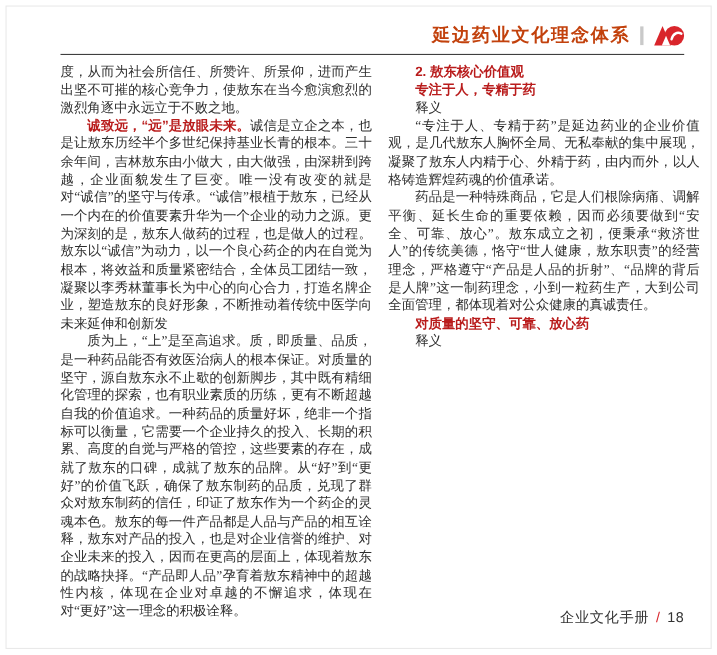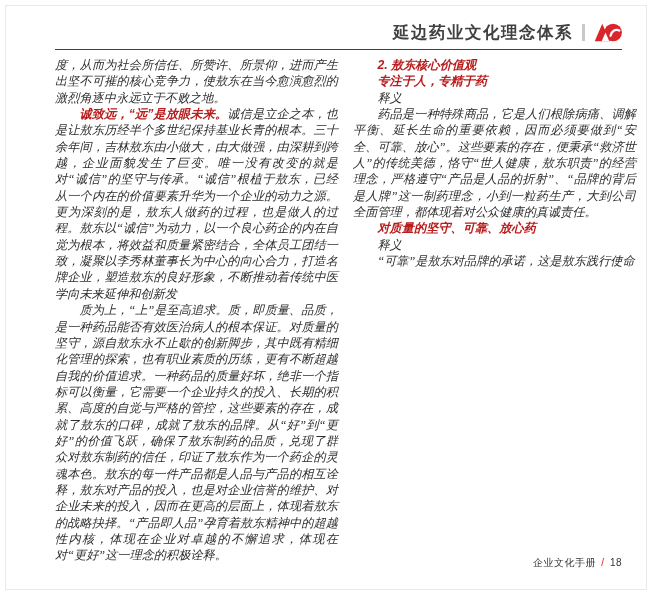--- a/index.html
+++ b/index.html
@@ -13,45 +13,45 @@
     position: absolute; inset: 5px;
     border: 1px solid #e9e9e9; pointer-events: none;
   }
   .header { position: absolute; left: 55px; right: 30px; top: 23px; }
   .header-row {
     display: flex; justify-content: flex-end; align-items: center;
     gap: 9px; padding-bottom: 7px;
     border-bottom: 1.5px solid var(--rule, #3f3f3f);
   }
   .title {
-    font-size: 16.5px; font-weight: 700; color: #404040;
+    font-size: 16.5px; font-weight: 700; color: #c2410c;
     font-family: "Liberation Sans", "DejaVu Sans", sans-serif;
     letter-spacing: 1.5px; line-height: 1;
   }
   .sep { width: 3px; height: 17px; background: #c9c9c9; }
   .logo { display: flex; align-items: center; color: var(--accent-red, #d9252b); }
   .logo svg { display: block; }
   .columns {
     position: absolute; left: 55px; right: 16px; top: 57px;
-    display: flex; gap: 15px; font-style: italic;
+    display: flex; gap: 15px;
   }
   .col {
     flex: 1; min-width: 0;
     font-size: 12.2px; line-height: 16.35px;
     text-align: justify; color: var(--text, #2e2e2e);
   }
   .col p { margin: 0; text-indent: 2em; }
   .col p.cont { text-indent: 0; }
   .heading, .lead {
     font-weight: 700; color: #b91c1c;
     font-family: "Liberation Sans", "DejaVu Sans", sans-serif;
   }
   .footer {
     position: absolute; right: 30px; bottom: 25px;
-    font-size: 10px; letter-spacing: 0.5px; color: #333333;
+    font-size: 13px; letter-spacing: 0.5px; color: #333333;
     font-family: "Liberation Sans", "DejaVu Sans", sans-serif;
   }
   .footer .red { color: var(--accent-red, #d9252b); padding: 0 2px; }
 </style>
 </head>
 <body>
 
 <div class="page">
   <div class="page-border"></div>
 
@@ -74,24 +74,24 @@
     <div class="col">
       <p class="cont">度，从而为社会所信任、所赞许、所景仰，进而产生出坚不可摧的核心竞争力，使敖东在当今愈演愈烈的激烈角逐中永远立于不败之地。</p>
       <p><span class="lead">诚致远，“远”是放眼未来。</span><span>诚信是立企之本，也是让敖东历经半个多世纪保持基业长青的根本。三十余年间，吉林敖东由小做大，由大做强，由深耕到跨越，企业面貌发生了巨变。唯一没有改变的就是对“诚信”的坚守与传承。“诚信”根植于敖东，已经从一个内在的价值要素升华为一个企业的动力之源。更为深刻的是，敖东人做药的过程，也是做人的过程。敖东以“诚信”为动力，以一个良心药企的内在自觉为根本，将效益和质量紧密结合，全体员工团结一致，凝聚以李秀林董事长为中心的向心合力，打造名牌企业，塑造敖东的良好形象，不断推动着传统中医学向未来延伸和创新发</span></p>
       <p>质为上，“上”是至高追求。质，即质量、品质，是一种药品能否有效医治病人的根本保证。对质量的坚守，源自敖东永不止歇的创新脚步，其中既有精细化管理的探索，也有职业素质的历练，更有不断超越自我的价值追求。一种药品的质量好坏，绝非一个指标可以衡量，它需要一个企业持久的投入、长期的积累、高度的自觉与严格的管控，这些要素的存在，成就了敖东的口碑，成就了敖东的品牌。从“好”到“更好”的价值飞跃，确保了敖东制药的品质，兑现了群众对敖东制药的信任，印证了敖东作为一个药企的灵魂本色。敖东的每一件产品都是人品与产品的相互诠释，敖东对产品的投入，也是对企业信誉的维护、对企业未来的投入，因而在更高的层面上，体现着敖东的战略抉择。“产品即人品”孕育着敖东精神中的超越性内核，体现在企业对卓越的不懈追求，体现在对“更好”这一理念的积极诠释。</p>
     </div>
 
     <div class="col">
       <p class="heading">2. 敖东核心价值观</p>
       <p class="heading">专注于人，专精于药</p>
       <p>释义</p>
-      <p>药品是一种特殊商品，它是人们根除病痛、调解平衡、延长生命的重要依赖，因而必须要做到“安全、可靠、放心”。这些要素的存在，便秉承“救济世人”的传统美德，恪守“世人健康，敖东职责”的经营理念，严格遵守“产品是人品的折射”、“品牌的背后是人牌”这一制药理念，小到一粒药生产，大到公司全面管理，都体现着对公众健康的真诚责任。</p>
+      <p>“专注于人、专精于药”是延边药业的企业价值观，是几代敖东人胸怀全局、无私奉献的集中展现，凝聚了敖东人内精于心、外精于药，由内而外，以人格铸造辉煌药魂的价值承诺。</p>
+      <p>药品是一种特殊商品，它是人们根除病痛、调解平衡、延长生命的重要依赖，因而必须要做到“安全、可靠、放心”。敖东成立之初，便秉承“救济世人”的传统美德，恪守“世人健康，敖东职责”的经营理念，严格遵守“产品是人品的折射”、“品牌的背后是人牌”这一制药理念，小到一粒药生产，大到公司全面管理，都体现着对公众健康的真诚责任。</p>
       <p class="heading">对质量的坚守、可靠、放心药</p>
       <p>释义</p>
-      <p>“可靠”是敖东对品牌的承诺，这是敖东践行使命</p>
     </div>
   </div>
 
   <div class="footer">
     <span>企业文化手册</span>
     <span class="red">/</span>
     <span>18</span>
   </div>
 </div>
 

